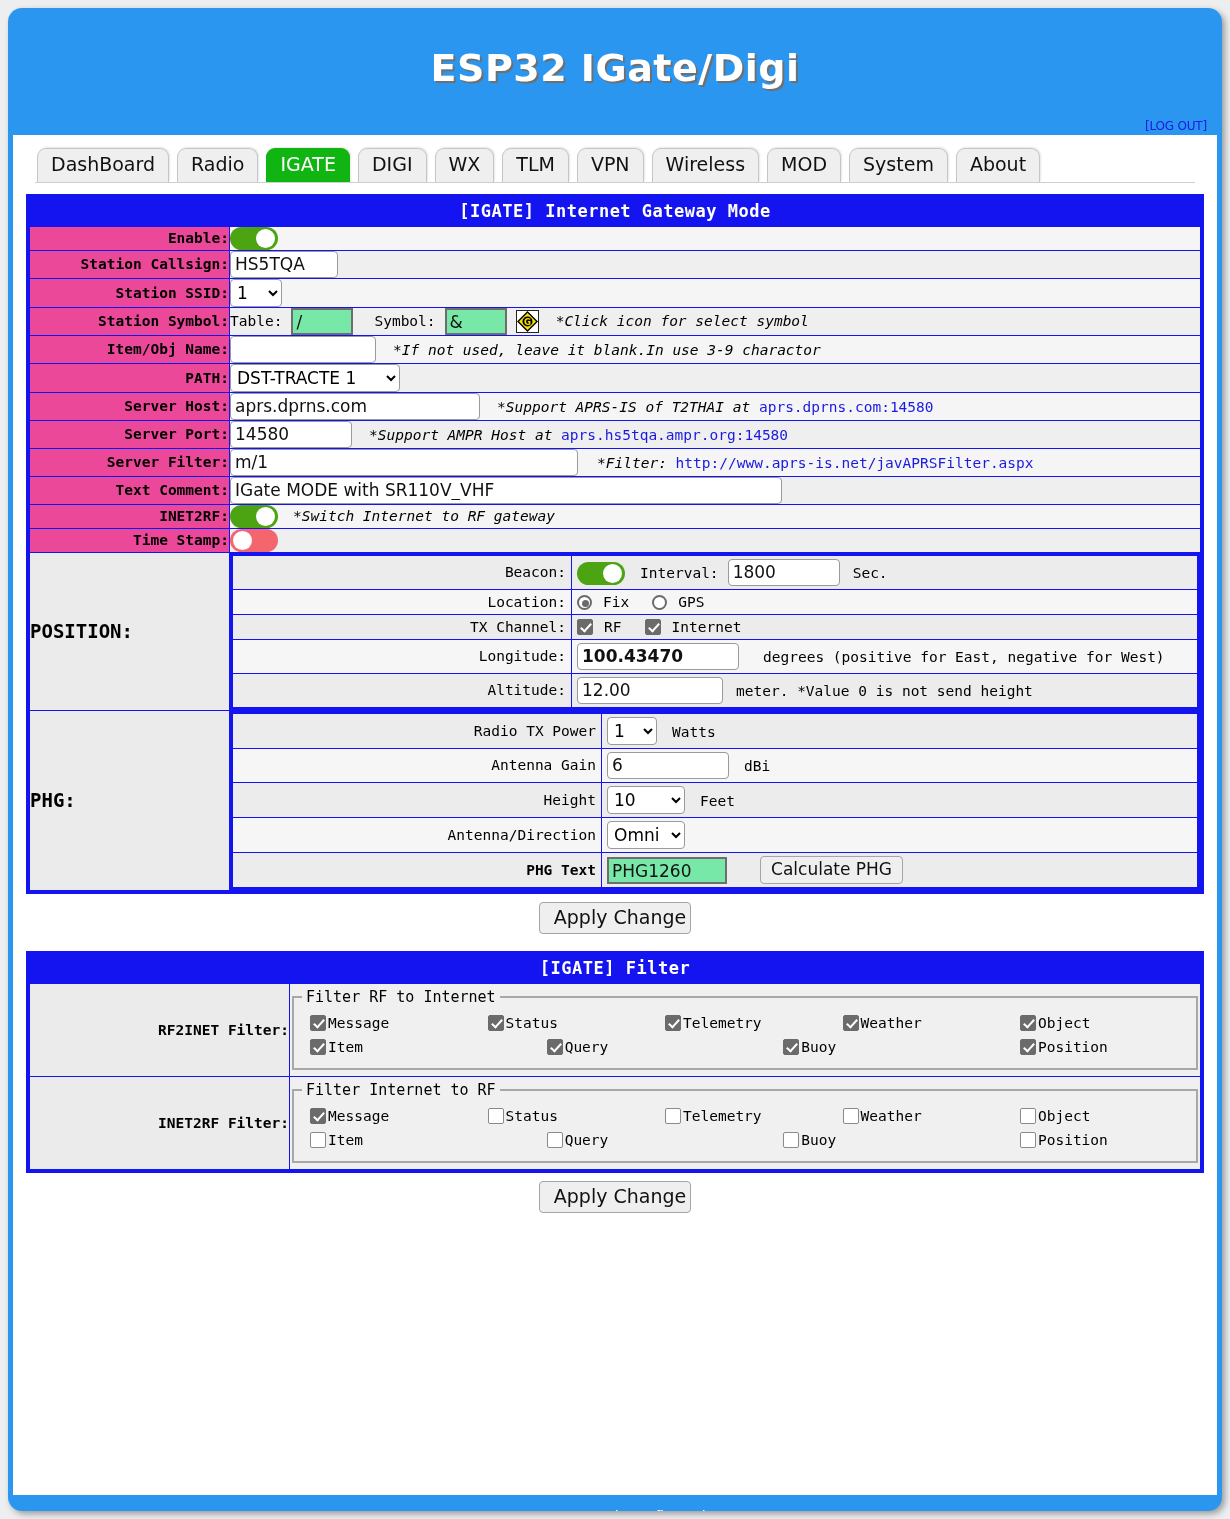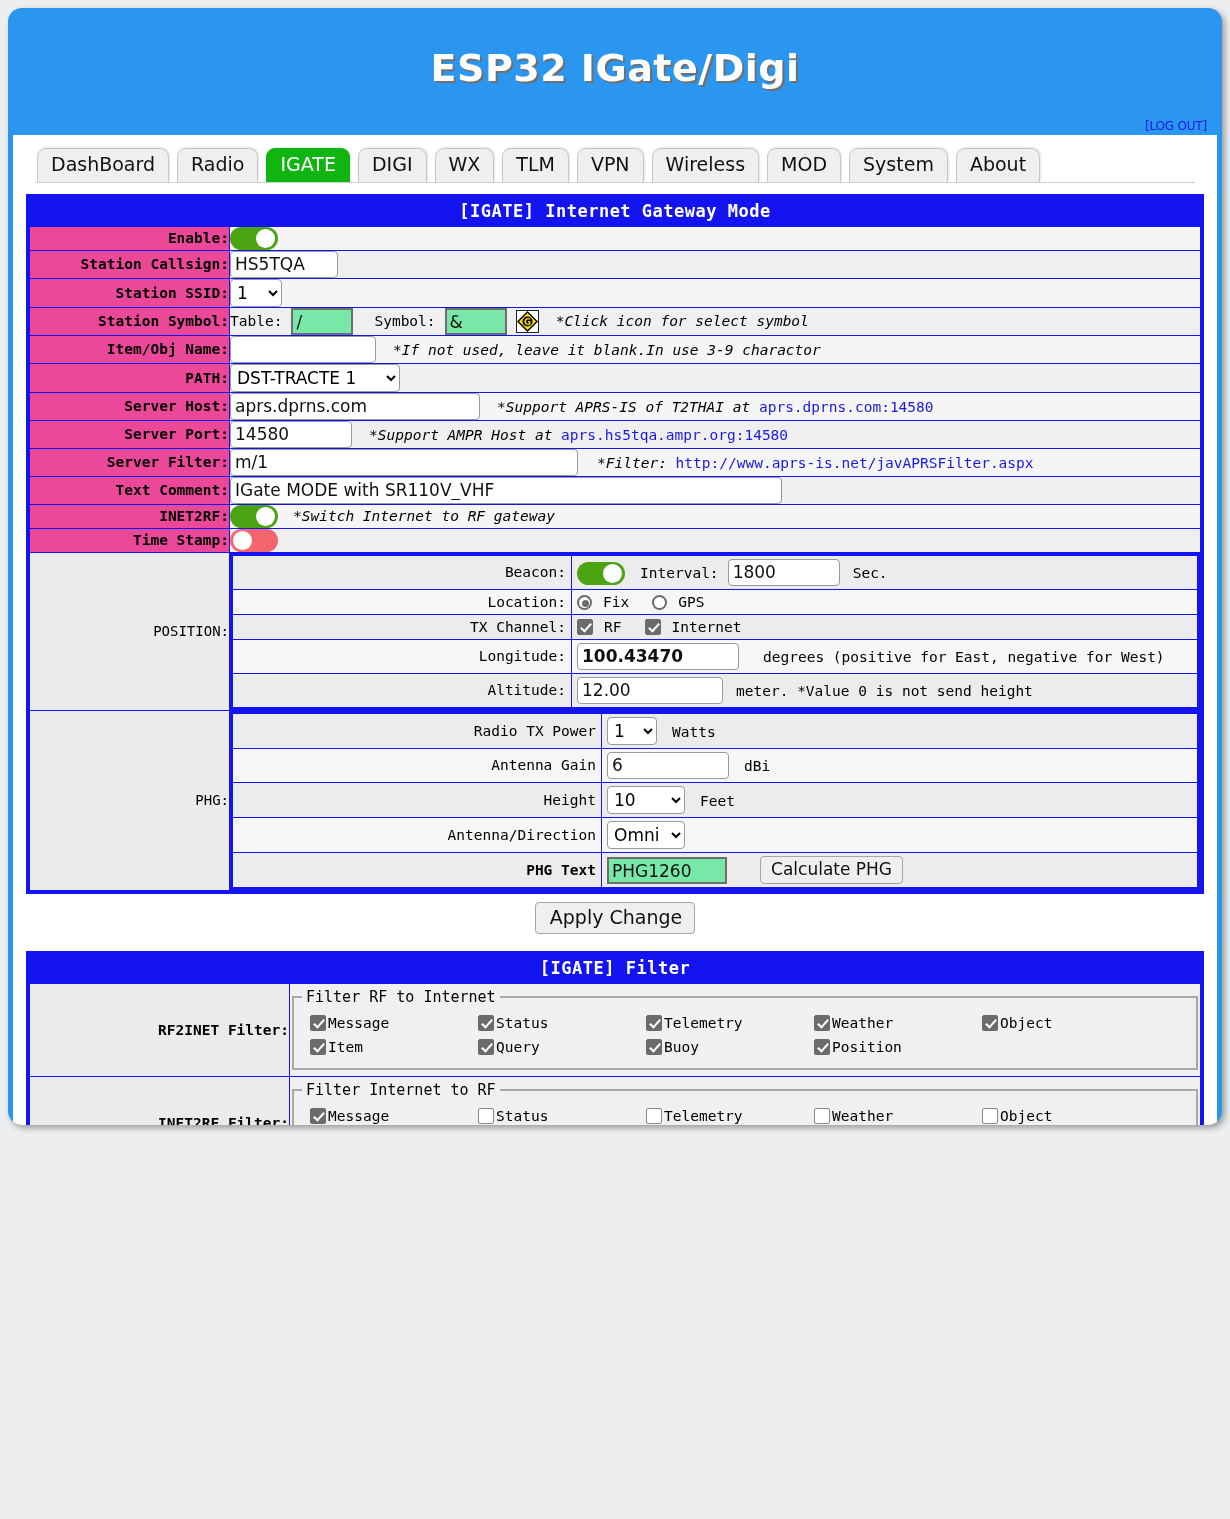--- a/index.html
+++ b/index.html
@@ -5,21 +5,21 @@
   * { box-sizing: border-box; }
   html, body { margin:0; padding:0; }
   body {
     width:1230px; height:1519px;
     background:#eceef0;
     font-family:"DejaVu Sans Mono", monospace;
     font-size:15px;
     overflow:hidden;
   }
   .page {
-    position:absolute; left:8px; top:8px; width:1214px; height:1117px;
+    position:absolute; left:8px; top:8px; width:1214px; height:1503px;
     background:#2b96ef;
     border-radius:14px;
     box-shadow:3px 3px 6px rgba(0,0,0,0.35);
     overflow:hidden;
   }
   .hdr { height:127px; position:relative; }
   .hdr h1 {
     margin:0; padding-top:38px; text-align:center;
     font-family:"DejaVu Sans", sans-serif;
     font-size:38px; font-weight:bold; color:#ffffff; letter-spacing:0.5px;
@@ -88,21 +88,21 @@
     font-family:"DejaVu Sans", sans-serif; font-size:17px; color:#111;
     padding:1px 3px; height:27px; line-height:23px; vertical-align:middle;
   }
   .symicon {
     display:inline-block; width:23px; height:23px; border:1px solid #222;
     background:#fff; vertical-align:middle; position:relative; cursor:pointer;
   }
   .btn {
     font-family:"DejaVu Sans", sans-serif; font-size:19px;
     background:#efefef; border:1px solid #a5a5a5; border-radius:4px;
-    padding:3px 12px 5px 14px; cursor:pointer; color:#111;
+    padding:3px 4px 5px 14px; cursor:pointer; color:#111;
   }
   .applywrap { text-align:center; padding:8px 0 6px 0; }
 
   
   .rd { display:inline-block; width:15px; height:15px; border-radius:50%;
         border:2px solid #6b6b6b; background:#fff; vertical-align:middle; position:relative;
         cursor:pointer; }
   .rd.sel::after { content:""; position:absolute; left:3px; top:3px; width:7px; height:7px;
         border-radius:50%; background:#6b6b6b; }
   .cb { display:inline-block; width:16px; height:16px; border:1px solid #8a8a8a;
@@ -112,26 +112,26 @@
   .cb.on::after { content:""; position:absolute; left:5px; top:1px; width:4px; height:9px;
         border:solid #fff; border-width:0 2px 2px 0; transform:rotate(42deg); }
   .ck-lbl { font-size:14.5px; margin-left:2px; vertical-align:middle; }
 
   
   table.inner { width:100%; border-collapse:collapse; border:3px solid #1414f0; }
   table.inner td { border:1px solid #1414f0; padding:3px 5px; }
   td.ilbl { text-align:right; font-size:14.5px; width:340px; background:#ececec; white-space:nowrap;}
   table.inner tr:nth-child(even) td { background:#f6f6f6; }
   table.inner tr:nth-child(odd)  td { background:#ececec; }
-  td.grp { background:#ebebeb !important; text-align:right; font-weight:normal; font-size:14px; width:200px; }
+  td.grp { background:#ebebeb !important; text-align:left; font-weight:bold; font-size:19px; width:200px; }
 
   
   fieldset.fs { border:2px solid #a8a8a8; margin:4px 2px 6px 2px; padding:4px 8px 10px 8px; }
   fieldset.fs legend { font-size:15px; padding:0 4px; }
-  .ckrow { display:flex; padding:4px 0 2px 8px; }
+  .ckrow { display:flex; padding:4px 0 2px 8px;justify-content:space-between; }
   .ckcell { width:168px; }
   td.flbl { width:260px; text-align:right; font-weight:bold; font-size:14.5px;
             background:#ebebeb; padding-right:6px; white-space:nowrap; }
 
   .footer {
     text-align:center; color:#ffffff; font-family:"DejaVu Sans", sans-serif;
     font-size:14px; padding-top:11px; line-height:1.45;
   }
 </style>
 </head>

